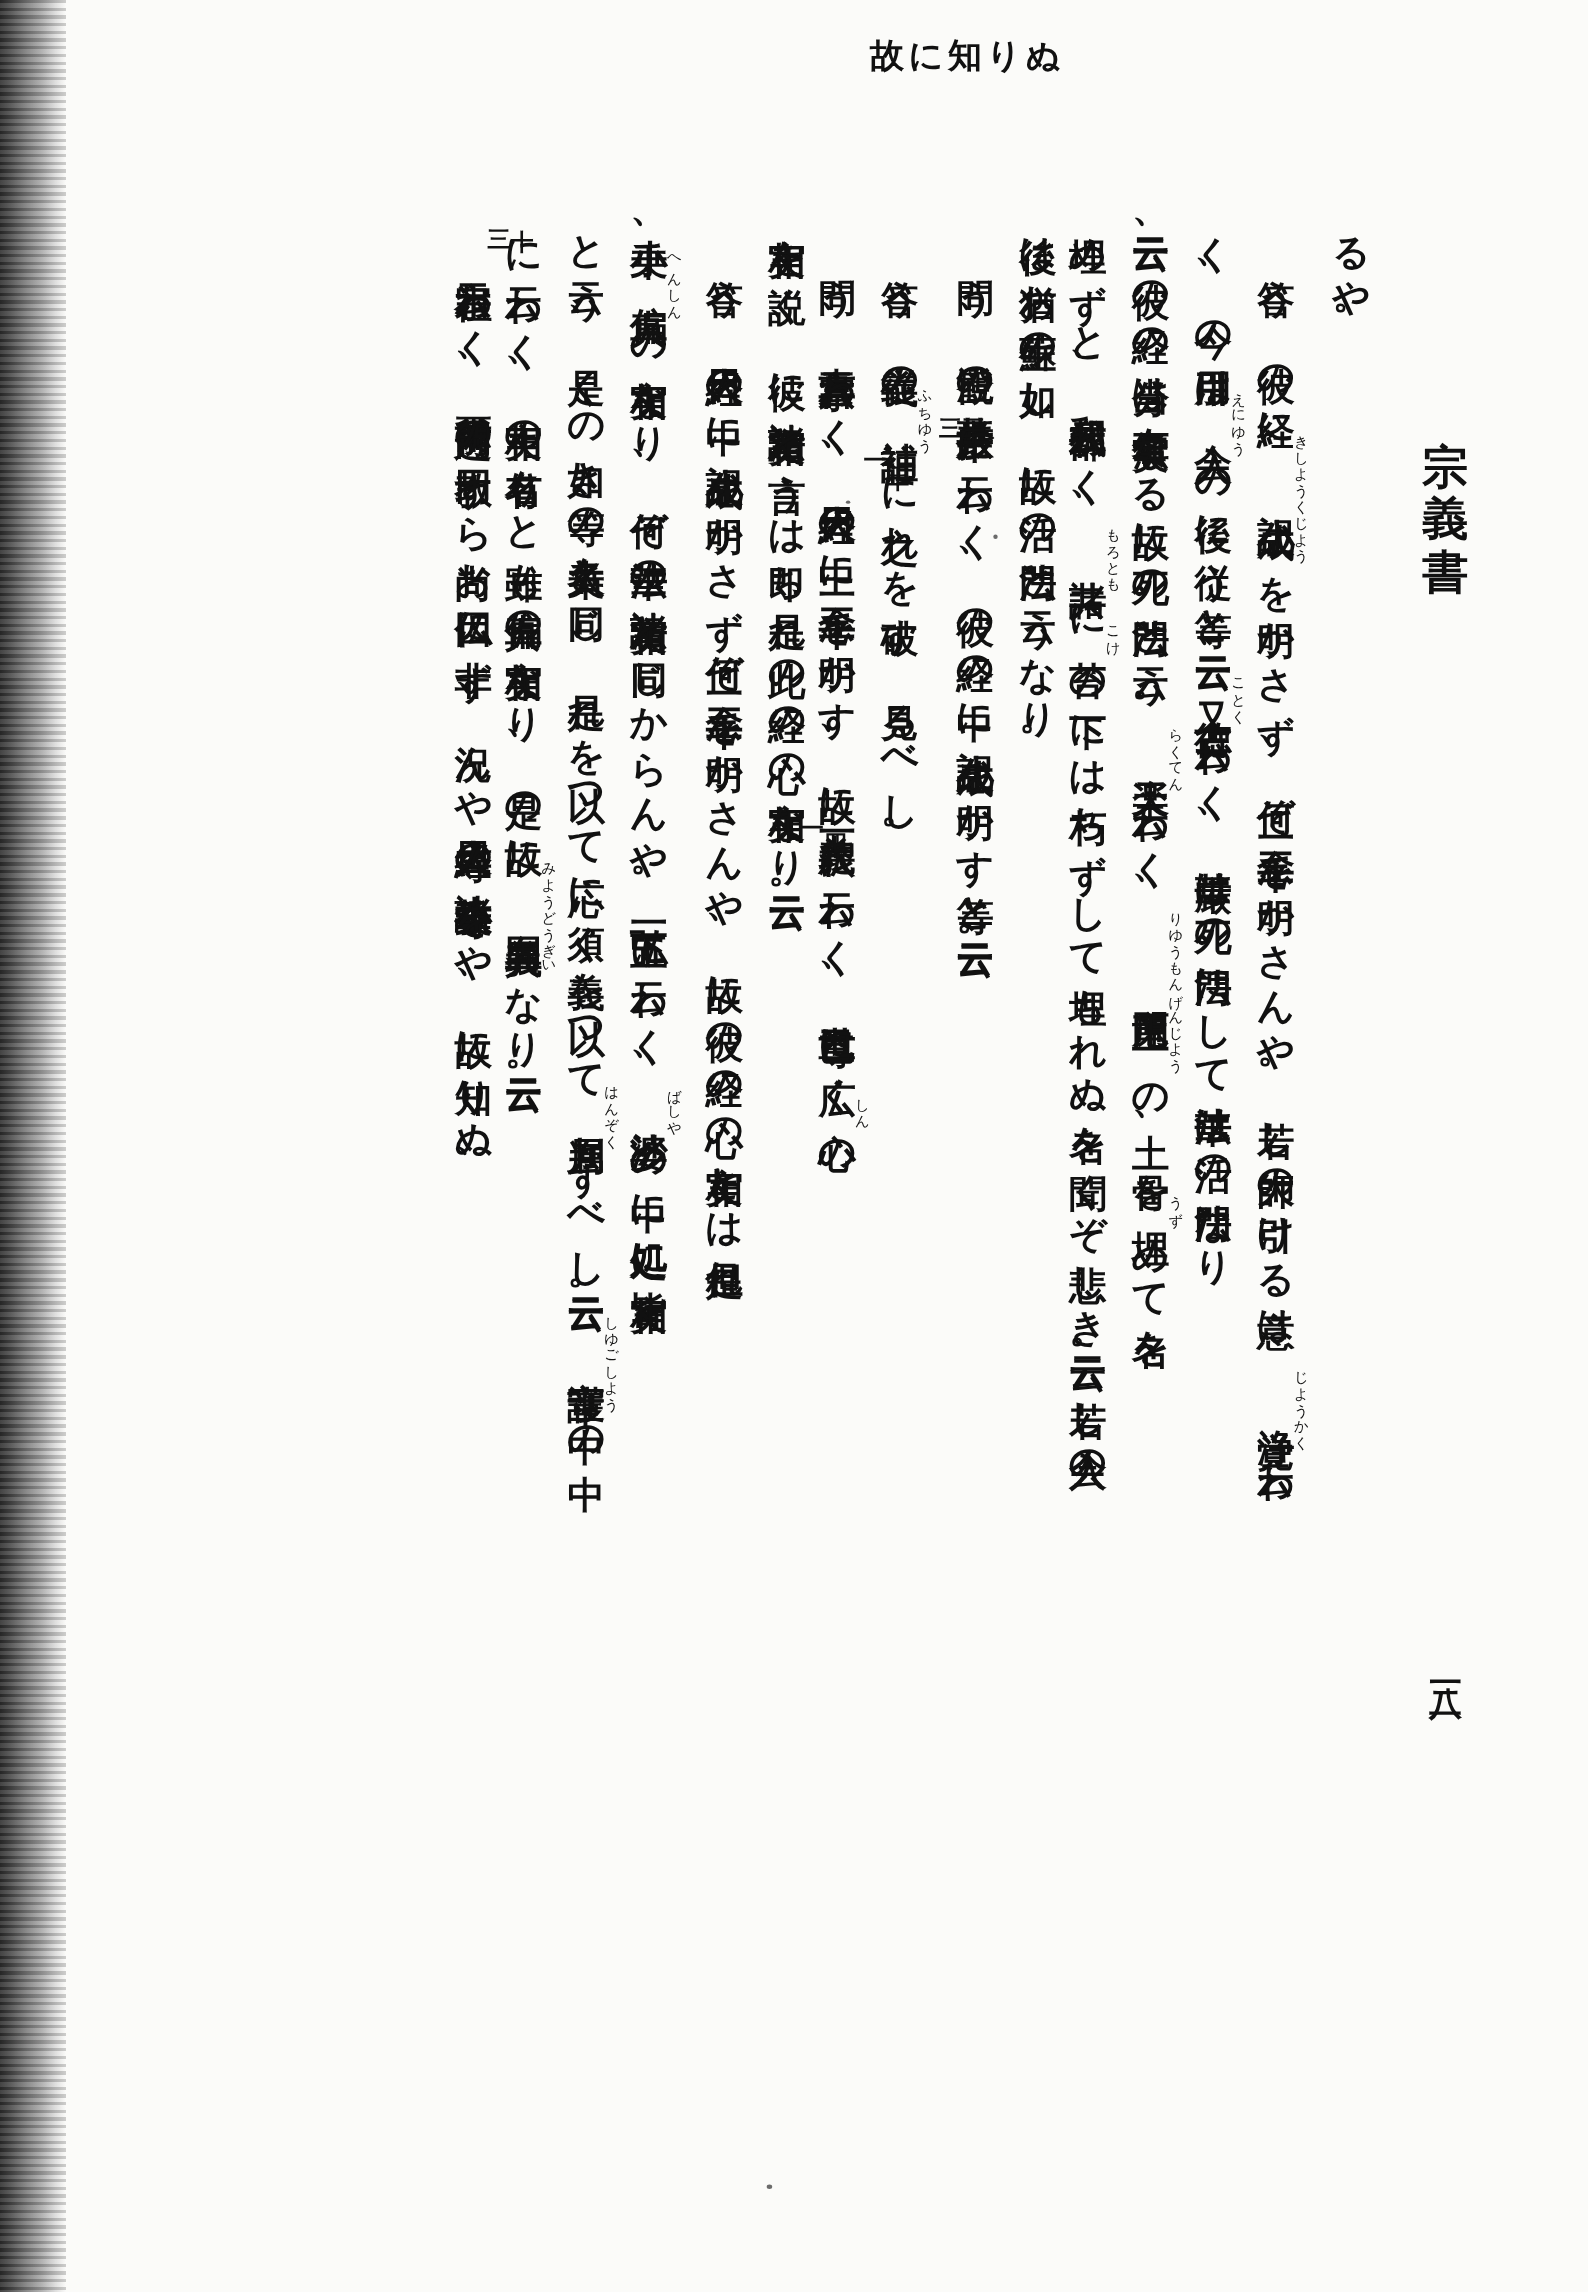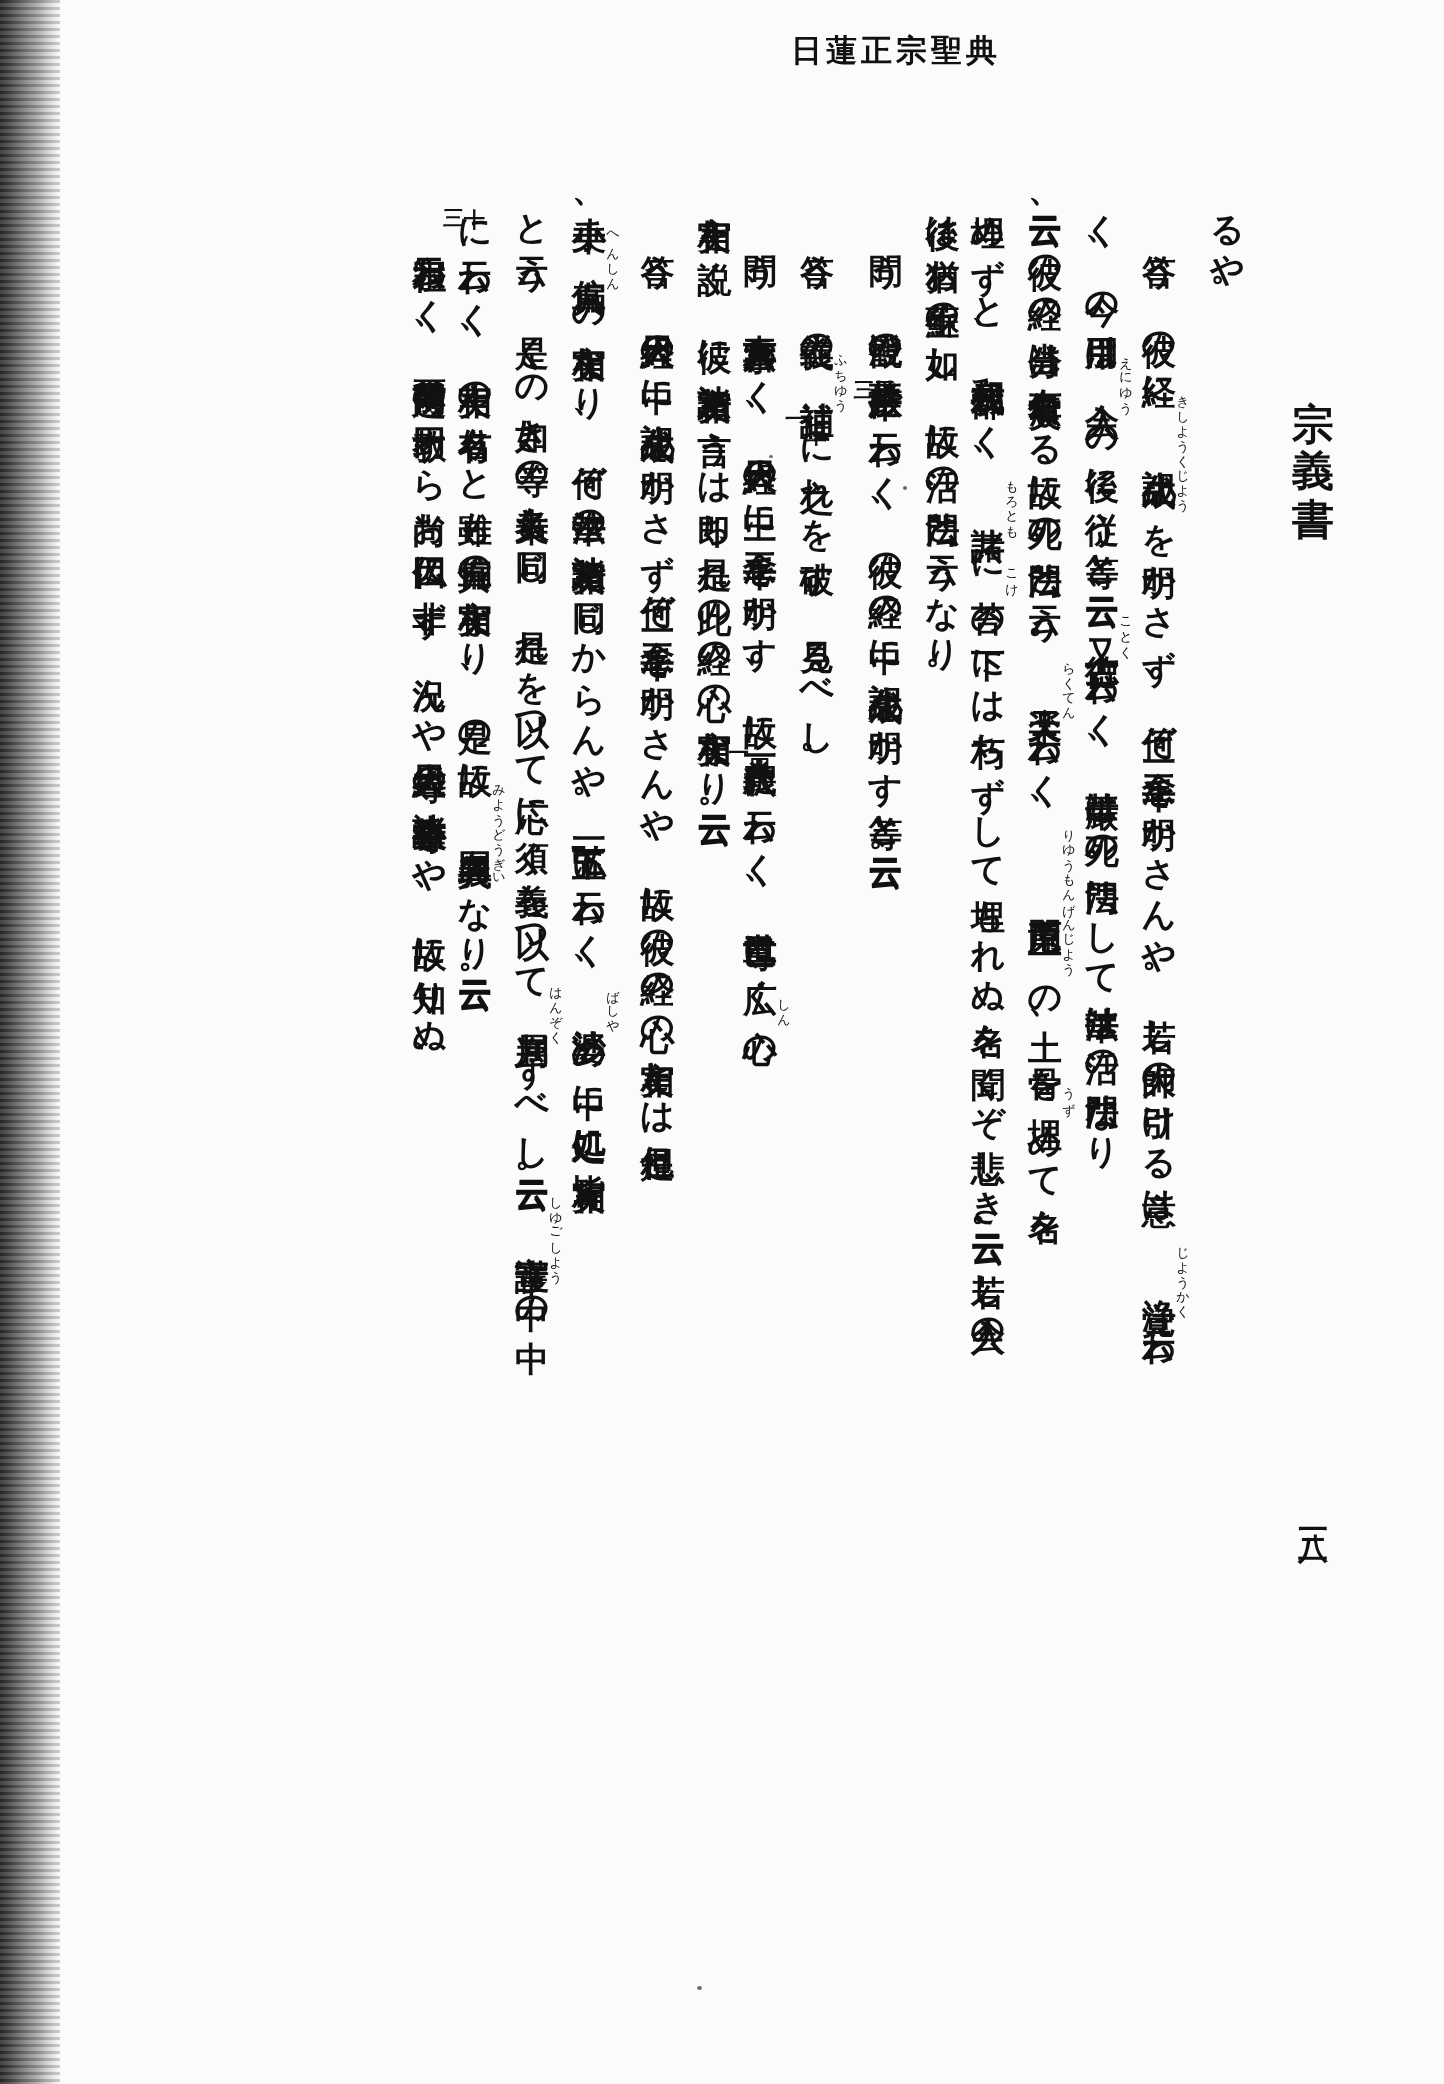--- a/index.html
+++ b/index.html
@@ -54,21 +54,21 @@
     writing-mode:vertical-rl;text-orientation:upright;
     font-size:21px;line-height:21px;letter-spacing:1px;width:21px;
     display:block;
   }
 </style>
 </head>
 <body>
 
 <div class="scan-edge"></div>
 
-<div class="header-title">日蓮正宗聖典</div>
+<div class="header-title">故に知りぬ</div>
 <div class="running-title">宗義書</div>
 <div class="page-number">八一二</div>
 
 <div class="body-text" id="body-text">
     <p class="col">るや。</p>
     <p class="col indent">答う、彼の経に<ruby>記小久成<rt>きしようくじよう</rt></ruby>を明かさず、何ぞ一念三千を明かさんや。若し大師の引ける意は、<ruby>浄覚<rt>じようかく</rt></ruby>云わ</p>
     <p class="col">く、今の引用は<ruby>会入<rt>えにゆう</rt></ruby>の後に従う等と云云、又<ruby>古徳<rt>ことく</rt></ruby>云わく、華厳は死の法門にして法華は活の法門なり</p>
     <p class="col">云云、彼の経の当分は有名無実なる故に死の法門と云う。<ruby>楽天<rt>らくてん</rt></ruby>云わく、<ruby>竜門原上<rt>りゆうもんげんじよう</rt></ruby>の土、骨を<ruby>埋<rt>うず</rt></ruby>めて名を</p>
     <p class="col">埋めずと、和泉式部云わく、<ruby>諸共<rt>もろとも</rt></ruby>に<ruby>苔<rt>こけ</rt></ruby>の下には朽ちずして埋もれぬ名を聞くぞ悲しき云云。若し会入の</p>
     <p class="col">後は猶お蘇生の如し、故に活の法門と云うなり。</p>

